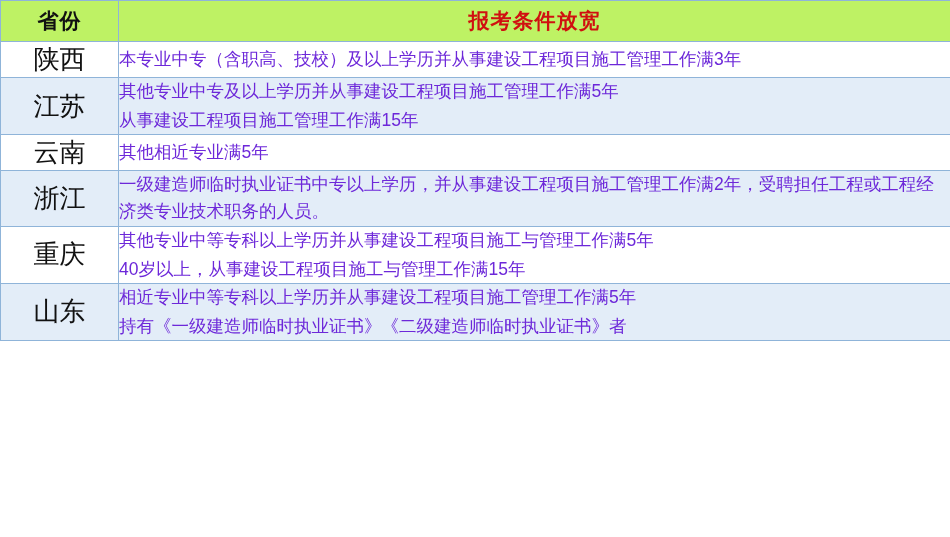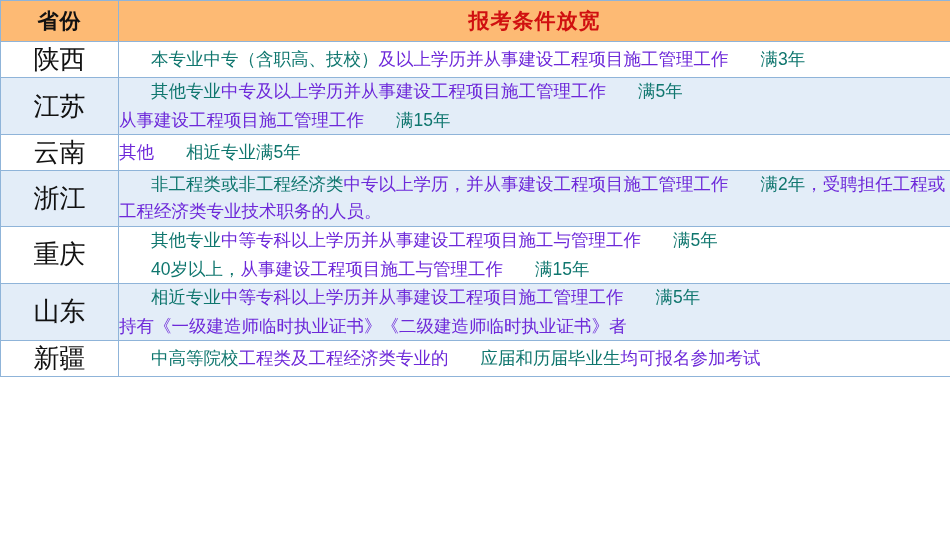--- a/index.html
+++ b/index.html
@@ -25,21 +25,21 @@
   }
   table.cond-table col.col-province { width: 118px; }
   table.cond-table col.col-content { width: 832px; }
 
   .cond-table th, .cond-table td {
     border: 1px solid #8fb4d9;
     vertical-align: middle;
     padding: 0;
   }
   .header-row th {
-    background: #fdba74;
+    background: #bef264;
     color: #d01010;
     font-size: 21px;
     font-weight: bold;
     text-align: center;
     height: 40px;
     letter-spacing: 1px;
   }
   .header-row th.province-head {
     color: #111111;
   }
@@ -57,21 +57,21 @@
     line-height: 1.55;
   }
   .row-alt .cell-province,
   .row-alt .cell-content {
     background: #e3edf8;
   }
   .row-plain .cell-province,
   .row-plain .cell-content {
     background: #ffffff;
   }
-  .r { color: #0f766e; margin-left: 32px; }
+  .r { color: #6d28d9; }
   .k { color: #6d28d9; }
   .line { white-space: nowrap; }
   .line + .line { margin-top: 2px; }
   .wrap-line { white-space: normal; }
 </style>
 </head>
 <body>
 
 <div class="table-wrap">
   <table class="cond-table">
@@ -101,38 +101,32 @@
         </tr>
         <tr class="row-plain">
           <td class="cell-province">云南</td>
           <td class="cell-content">
             <div class="line"><span class="k">其他</span><span class="r">相近专业满5年</span></div>
           </td>
         </tr>
         <tr class="row-alt">
           <td class="cell-province">浙江</td>
           <td class="cell-content">
-            <div class="line wrap-line"><span class="r">非工程类或非工程经济类</span><span class="k">中专以上学历，并从事建设工程项目施工管理工作</span><span class="r">满2年</span><span class="k">，受聘担任工程或工程经济类专业技术职务的人员。</span></div>
+            <div class="line wrap-line"><span class="r">一级建造师临时执业证书</span><span class="k">中专以上学历，并从事建设工程项目施工管理工作</span><span class="r">满2年</span><span class="k">，受聘担任工程或工程经济类专业技术职务的人员。</span></div>
           </td>
         </tr>
         <tr class="row-plain">
           <td class="cell-province">重庆</td>
           <td class="cell-content">
             <div class="line"><span class="r">其他专业</span><span class="k">中等专科以上学历并从事建设工程项目施工与管理工作</span><span class="r">满5年</span></div>
             <div class="line"><span class="r">40岁以上，</span><span class="k">从事建设工程项目施工与管理工作</span><span class="r">满15年</span></div>
           </td>
         </tr>
         <tr class="row-alt">
           <td class="cell-province">山东</td>
           <td class="cell-content">
             <div class="line"><span class="r">相近专业</span><span class="k">中等专科以上学历并从事建设工程项目施工管理工作</span><span class="r">满5年</span></div>
             <div class="line"><span class="k">持有《一级建造师临时执业证书》《二级建造师临时执业证书》者</span></div>
           </td>
         </tr>
-        <tr class="row-plain">
-          <td class="cell-province">新疆</td>
-          <td class="cell-content">
-            <div class="line wrap-line"><span class="r">中高等院校</span><span class="k">工程类及工程经济类专业的</span><span class="r">应届和历届毕业生</span><span class="k">均可报名参加考试</span></div>
-          </td>
-        </tr>
       </tbody>
   </table>
 </div>
 
 </body></html>

